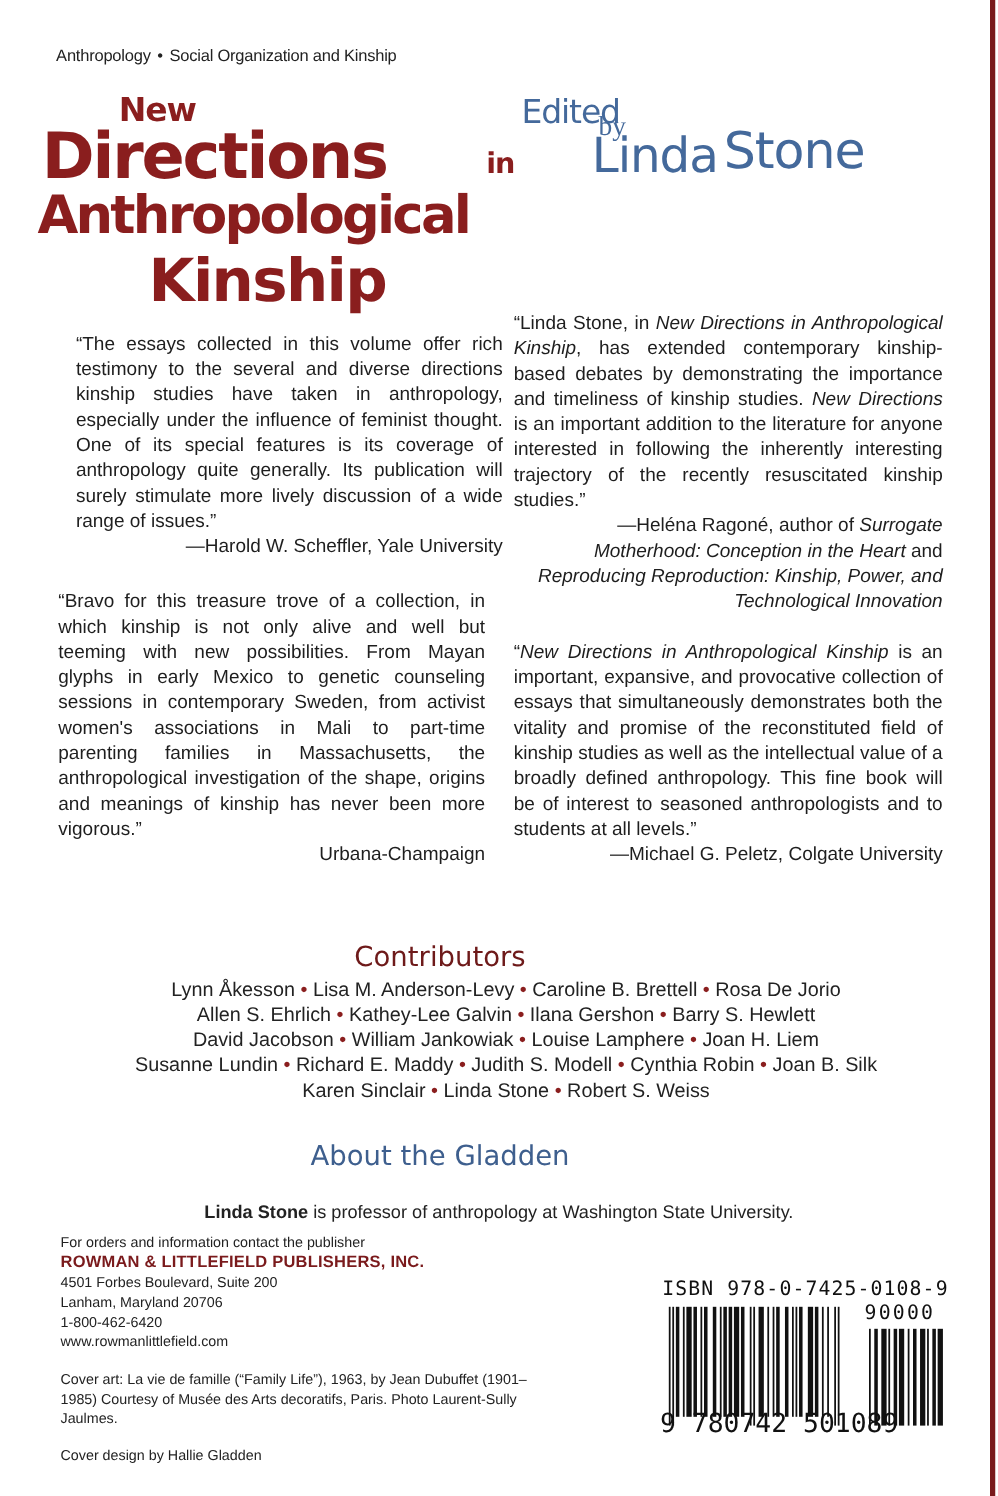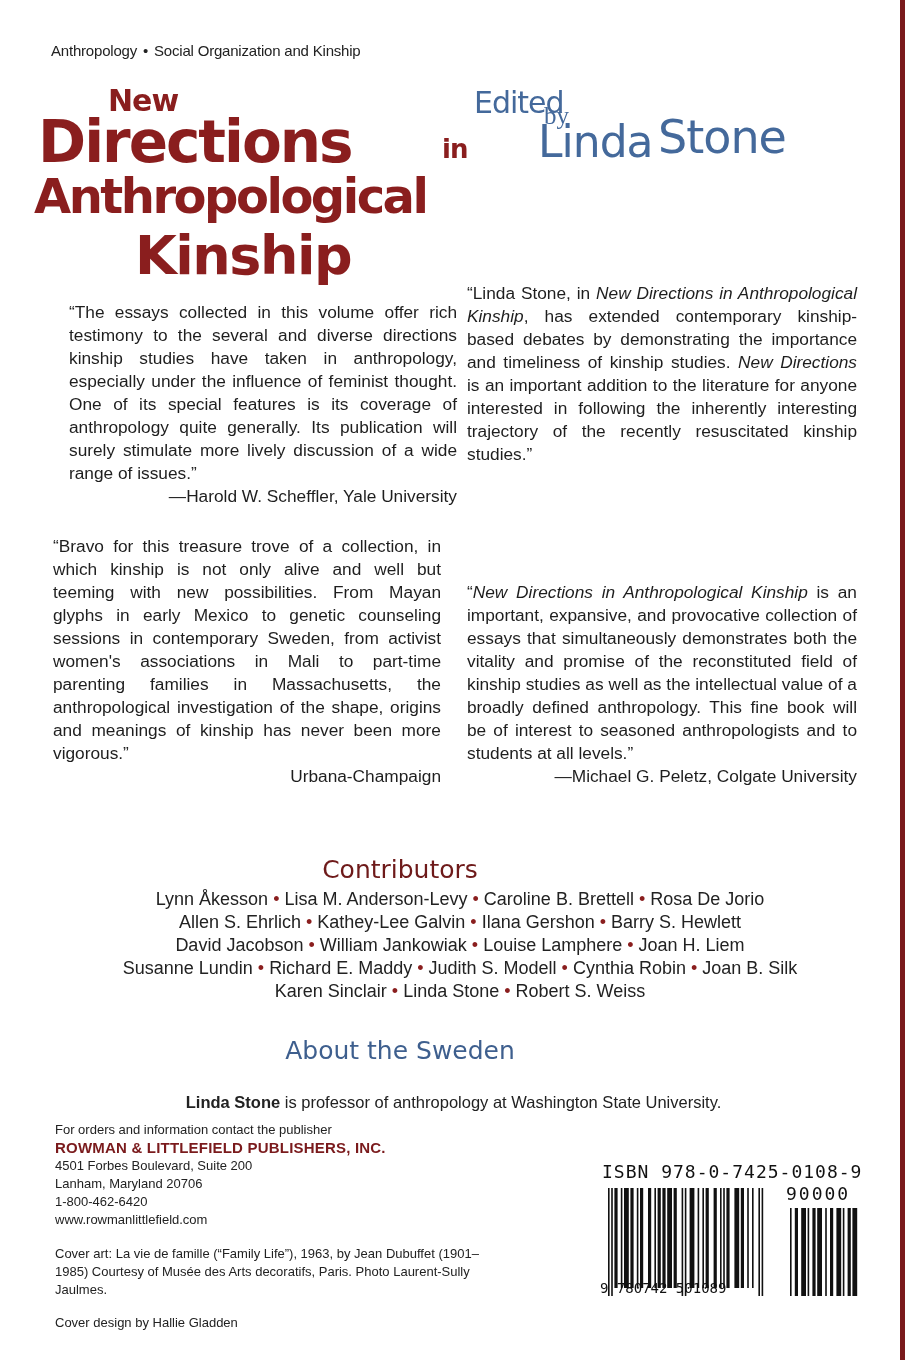--- a/index.html
+++ b/index.html
@@ -48,21 +48,21 @@
   .about-text b { font-weight: bold; }
 
   .pub { position: absolute; left: 55px; top: 1121px; font-size: 13px; line-height: 18px; color: #222; }
   .pub .name { color: #7a1a1c; font-weight: bold; font-size: 15px; letter-spacing: 0.2px; }
   .credits { position: absolute; left: 55px; top: 1245px; font-size: 13px; line-height: 18px; color: #222; width: 450px; }
   .design { position: absolute; left: 55px; top: 1315px; font-size: 13px; color: #222; }
 
   .barcode { position: absolute; left: 600px; top: 1160px; width: 260px; height: 142px; }
   .isbn-text { position: absolute; left: 602px; top: 1161px; font-family: "DejaVu Sans Mono", monospace; font-size: 18px; letter-spacing: 1px; color: #111; }
   .addon-num { position: absolute; left: 786px; top: 1183px; font-family: "DejaVu Sans Mono", monospace; font-size: 18px; letter-spacing: 2px; color: #111; }
-  .ean-num { position: absolute; left: 600px; top: 1280px; font-family: "DejaVu Sans Mono", monospace; font-size: 14px; color: #111; background: transparent; }
+  .ean-num { position: absolute; left: 600px; top: 1280px; font-family: "DejaVu Sans Mono", monospace; font-size: 24px; color: #111; background: transparent; }
 </style>
 </head>
 <body>
 
 <div class="edge-bar"></div>
 <div class="edge-white"></div>
 
 <div class="subject">
   <span>Anthropology</span><span class="dot">•</span><span>Social Organization and Kinship</span>
 </div>
@@ -83,37 +83,38 @@
   <p class="attr">—Harold W. Scheffler, Yale University</p>
 </div>
 
 <div class="quote q2">
   <p>“Bravo for this treasure trove of a collection, in which kinship is not only alive and well but teeming with new possibilities. From Mayan glyphs in early Mexico to genetic counseling sessions in contemporary Sweden, from activist women's associations in Mali to part-time parenting families in Massachusetts, the anthropological investigation of the shape, origins and meanings of kinship has never been more vigorous.”</p>
   <p class="attr">Urbana-Champaign</p>
 </div>
 
 <div class="quote q3">
   <p><span>“Linda Stone, in </span><i>New Directions in Anthropological Kinship</i><span>, has extended contemporary kinship-based debates by demonstrating the importance and timeliness of kinship studies. </span><i>New Directions</i><span> is an important addition to the literature for anyone interested in following the inherently interesting trajectory of the recently resuscitated kinship studies.”</span></p>
+  <p class="attr"><span>—Heléna Ragoné, author of </span><i>Surrogate Motherhood: Conception in the Heart</i><span> and </span><i>Reproducing Reproduction: Kinship, Power, and Technological Innovation</i></p>
 </div>
 
 <div class="quote q4">
   <p><span>“</span><i>New Directions in Anthropological Kinship</i><span> is an important, expansive, and provocative collection of essays that simultaneously demonstrates both the vitality and promise of the reconstituted field of kinship studies as well as the intellectual value of a broadly defined anthropology. This fine book will be of interest to seasoned anthropologists and to students at all levels.”</span></p>
   <p class="attr">—Michael G. Peletz, Colgate University</p>
 </div>
 
 <div class="section-head contrib-head">Contributors</div>
 <div class="contrib-list" id="contrib-list">
     <div class="row"><span>Lynn Åkesson</span><span class="bul">•</span><span>Lisa M. Anderson-Levy</span><span class="bul">•</span><span>Caroline B. Brettell</span><span class="bul">•</span><span>Rosa De Jorio</span></div>
     <div class="row"><span>Allen S. Ehrlich</span><span class="bul">•</span><span>Kathey-Lee Galvin</span><span class="bul">•</span><span>Ilana Gershon</span><span class="bul">•</span><span>Barry S. Hewlett</span></div>
     <div class="row"><span>David Jacobson</span><span class="bul">•</span><span>William Jankowiak</span><span class="bul">•</span><span>Louise Lamphere</span><span class="bul">•</span><span>Joan H. Liem</span></div>
     <div class="row"><span>Susanne Lundin</span><span class="bul">•</span><span>Richard E. Maddy</span><span class="bul">•</span><span>Judith S. Modell</span><span class="bul">•</span><span>Cynthia Robin</span><span class="bul">•</span><span>Joan B. Silk</span></div>
     <div class="row"><span>Karen Sinclair</span><span class="bul">•</span><span>Linda Stone</span><span class="bul">•</span><span>Robert S. Weiss</span></div>
   </div>
 
-<div class="section-head about-head">About the Sweden</div>
+<div class="section-head about-head">About the Gladden</div>
 <div class="about-text"><b>Linda Stone</b><span> is professor of anthropology at Washington State University.</span></div>
 
 <div class="pub">
   <div>For orders and information contact the publisher</div>
   <div class="name">ROWMAN &amp; LITTLEFIELD PUBLISHERS, INC.</div>
   <div>4501 Forbes Boulevard, Suite 200</div>
   <div>Lanham, Maryland 20706</div>
   <div>1-800-462-6420</div>
   <div>www.rowmanlittlefield.com</div>
 </div>

